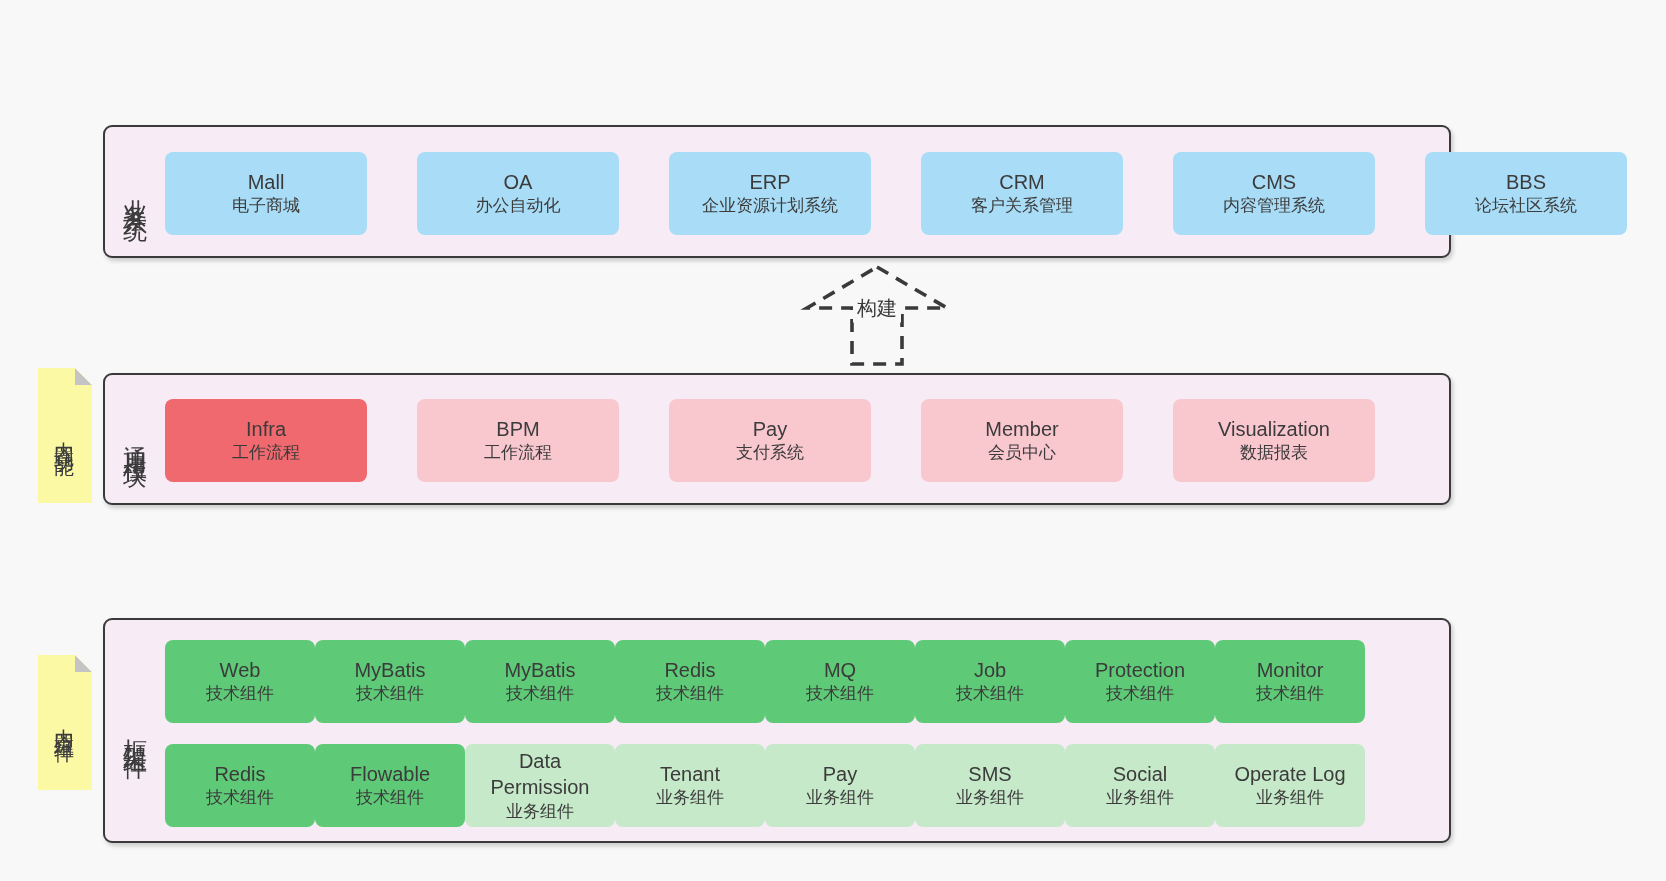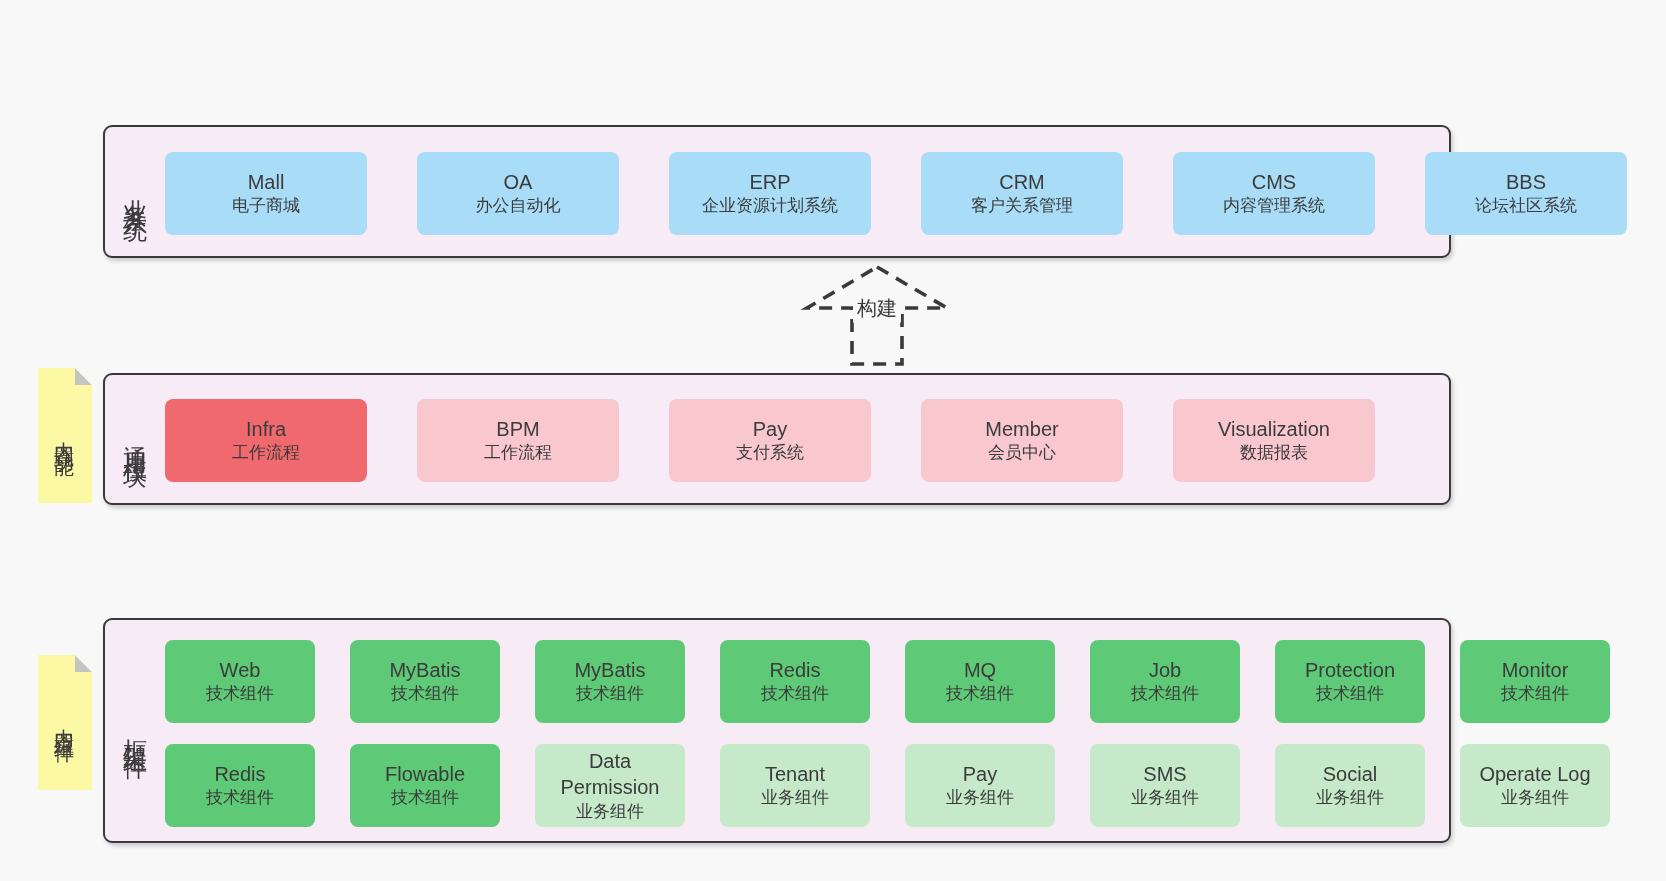--- a/index.html
+++ b/index.html
@@ -17,21 +17,21 @@
   .panel-business{top:125px;height:133px}
   .panel-modules{top:373px;height:132px}
   .panel-components{top:618px;height:225px}
 
   .vlabel{position:absolute;left:6px;top:0;bottom:0;width:48px;display:flex;
     align-items:center;justify-content:center;writing-mode:vertical-rl;text-orientation:upright;
     font-size:24px;letter-spacing:6px;color:var(--text)}
 
   .boxrow{position:absolute;left:60px;display:flex}
   .row6{gap:50px}
-  .row8{gap:35px}
+  .row8{}
   .panel-business .boxrow{top:25px}
   .panel-modules .boxrow{top:24px}
   .panel-components .boxrow.r1{top:20px}
   .panel-components .boxrow.r2{top:124px}
 
   .box{height:83px;border-radius:8px;display:flex;flex-direction:column;
     align-items:center;justify-content:center;text-align:center;
     font-size:20px;line-height:1.32;padding:2px 6px}
   .row6 .box{width:202px}
   .row8 .box{width:150px}

